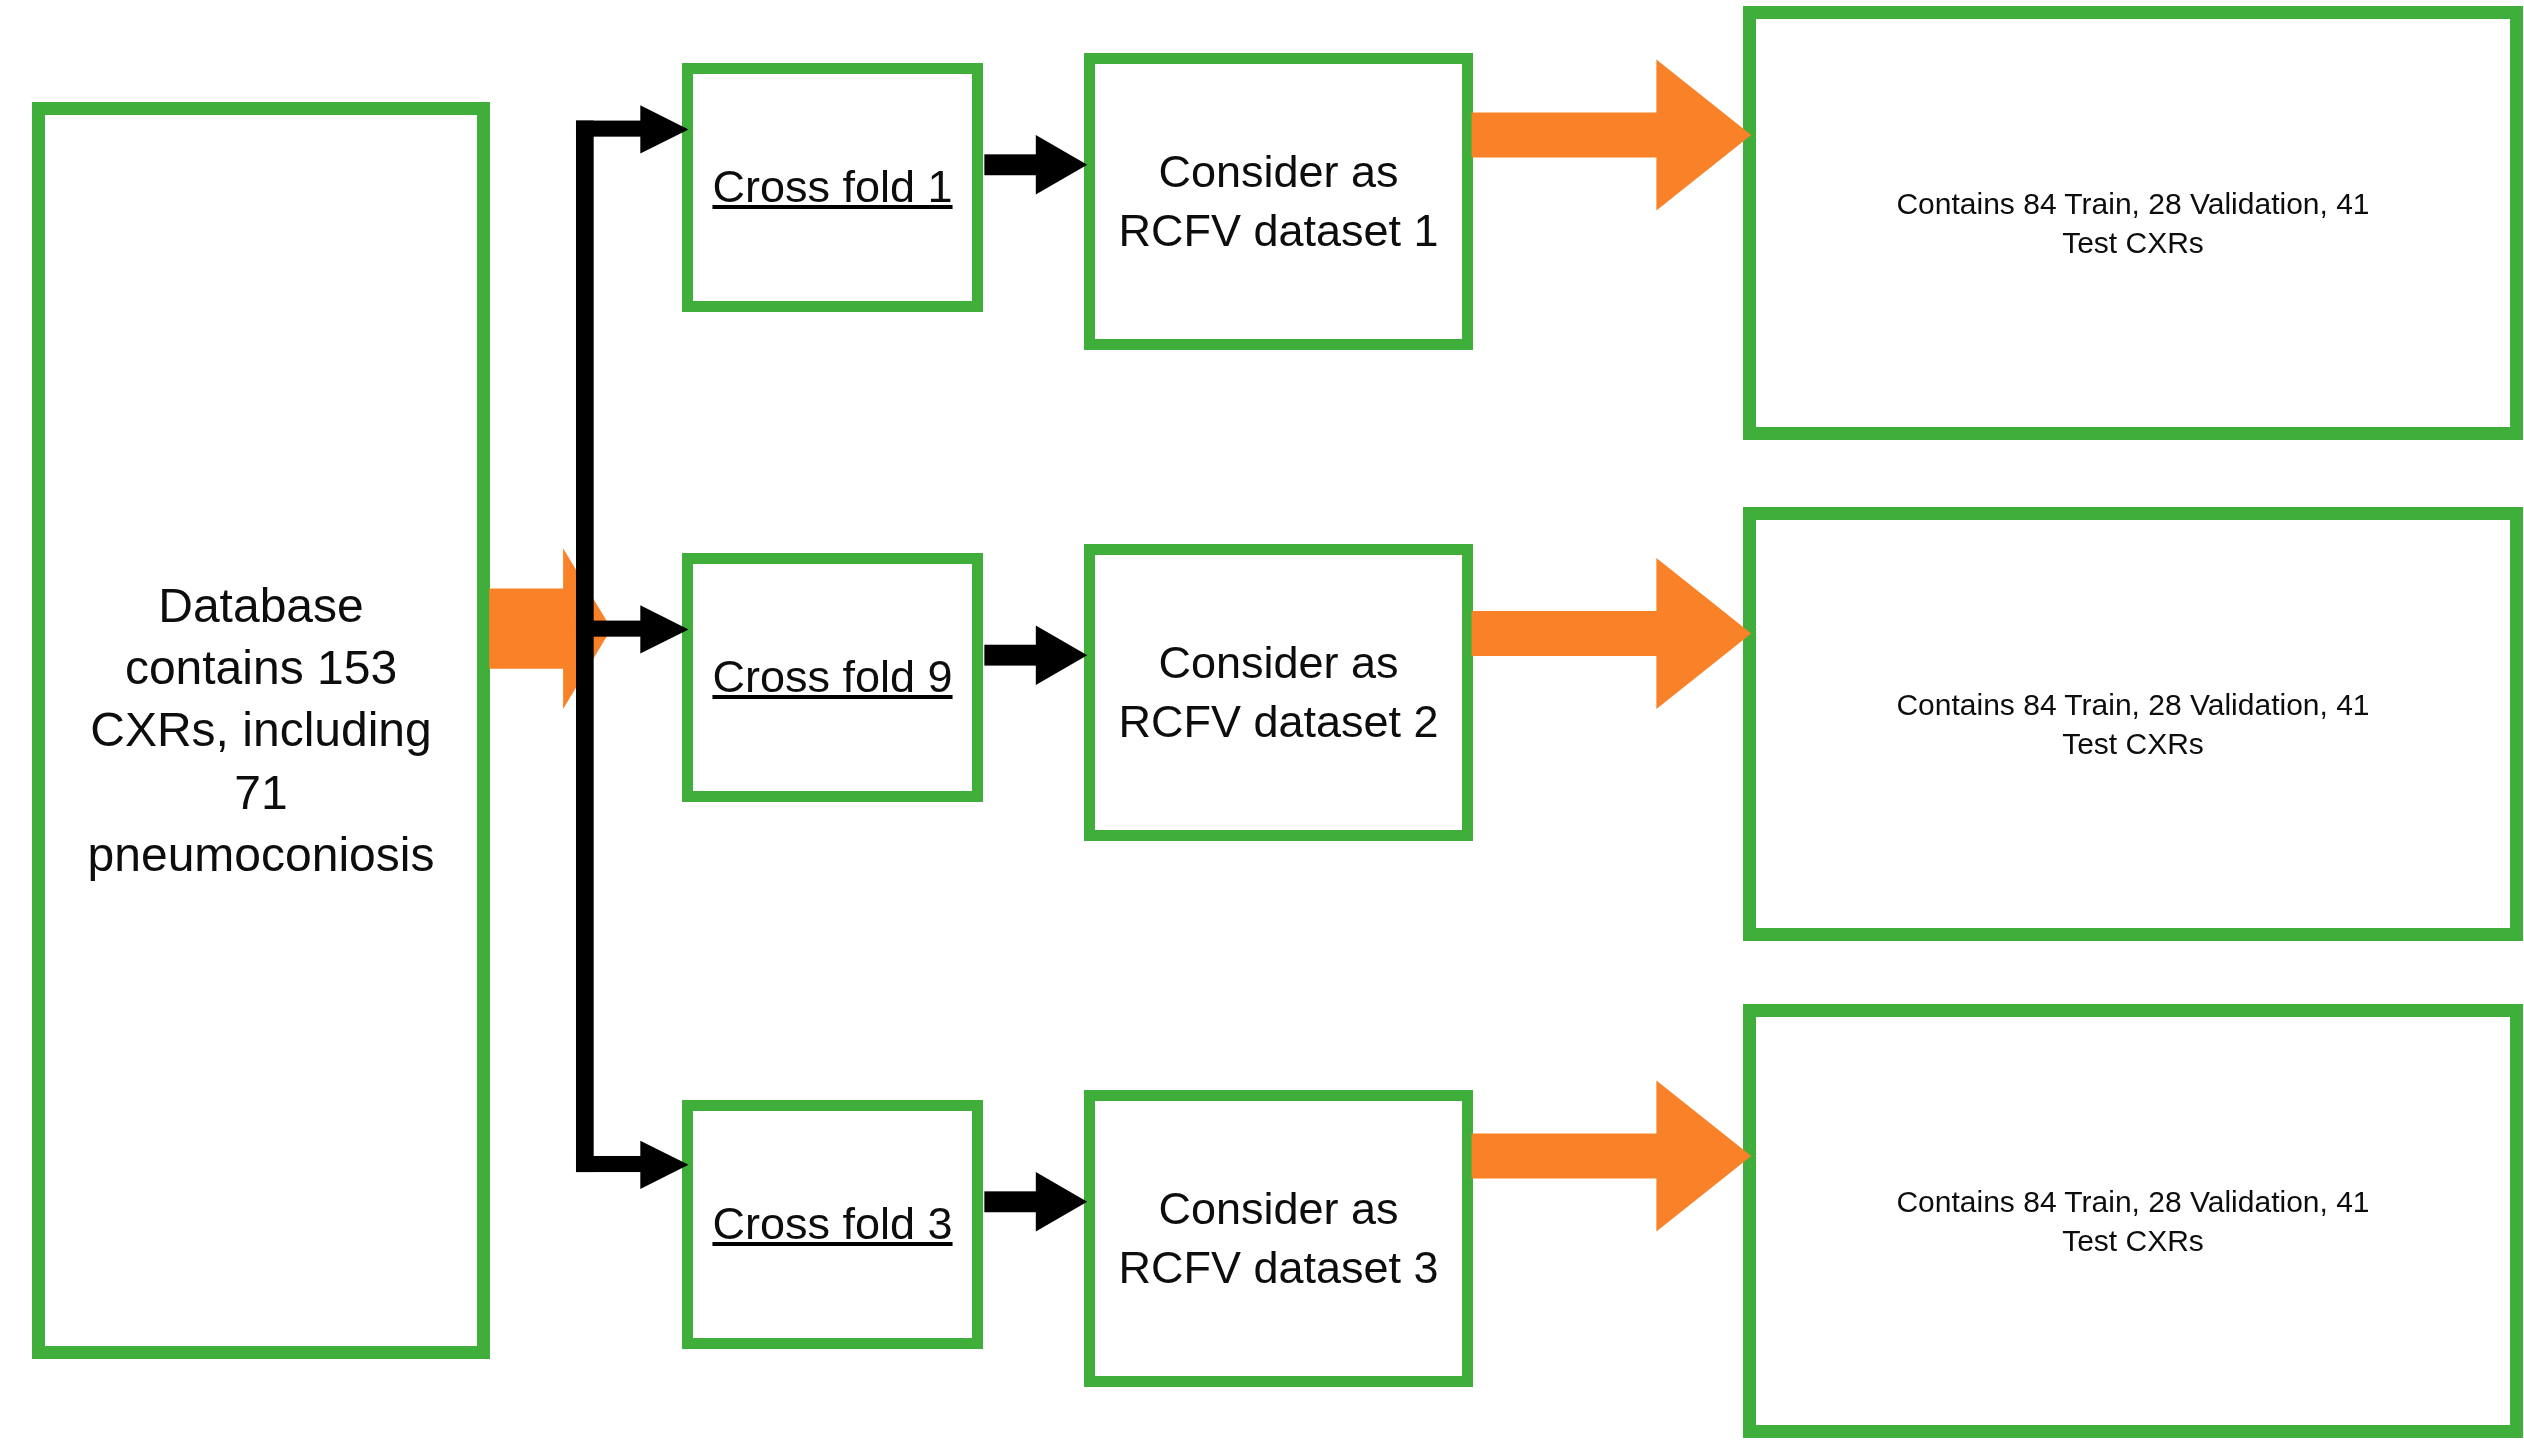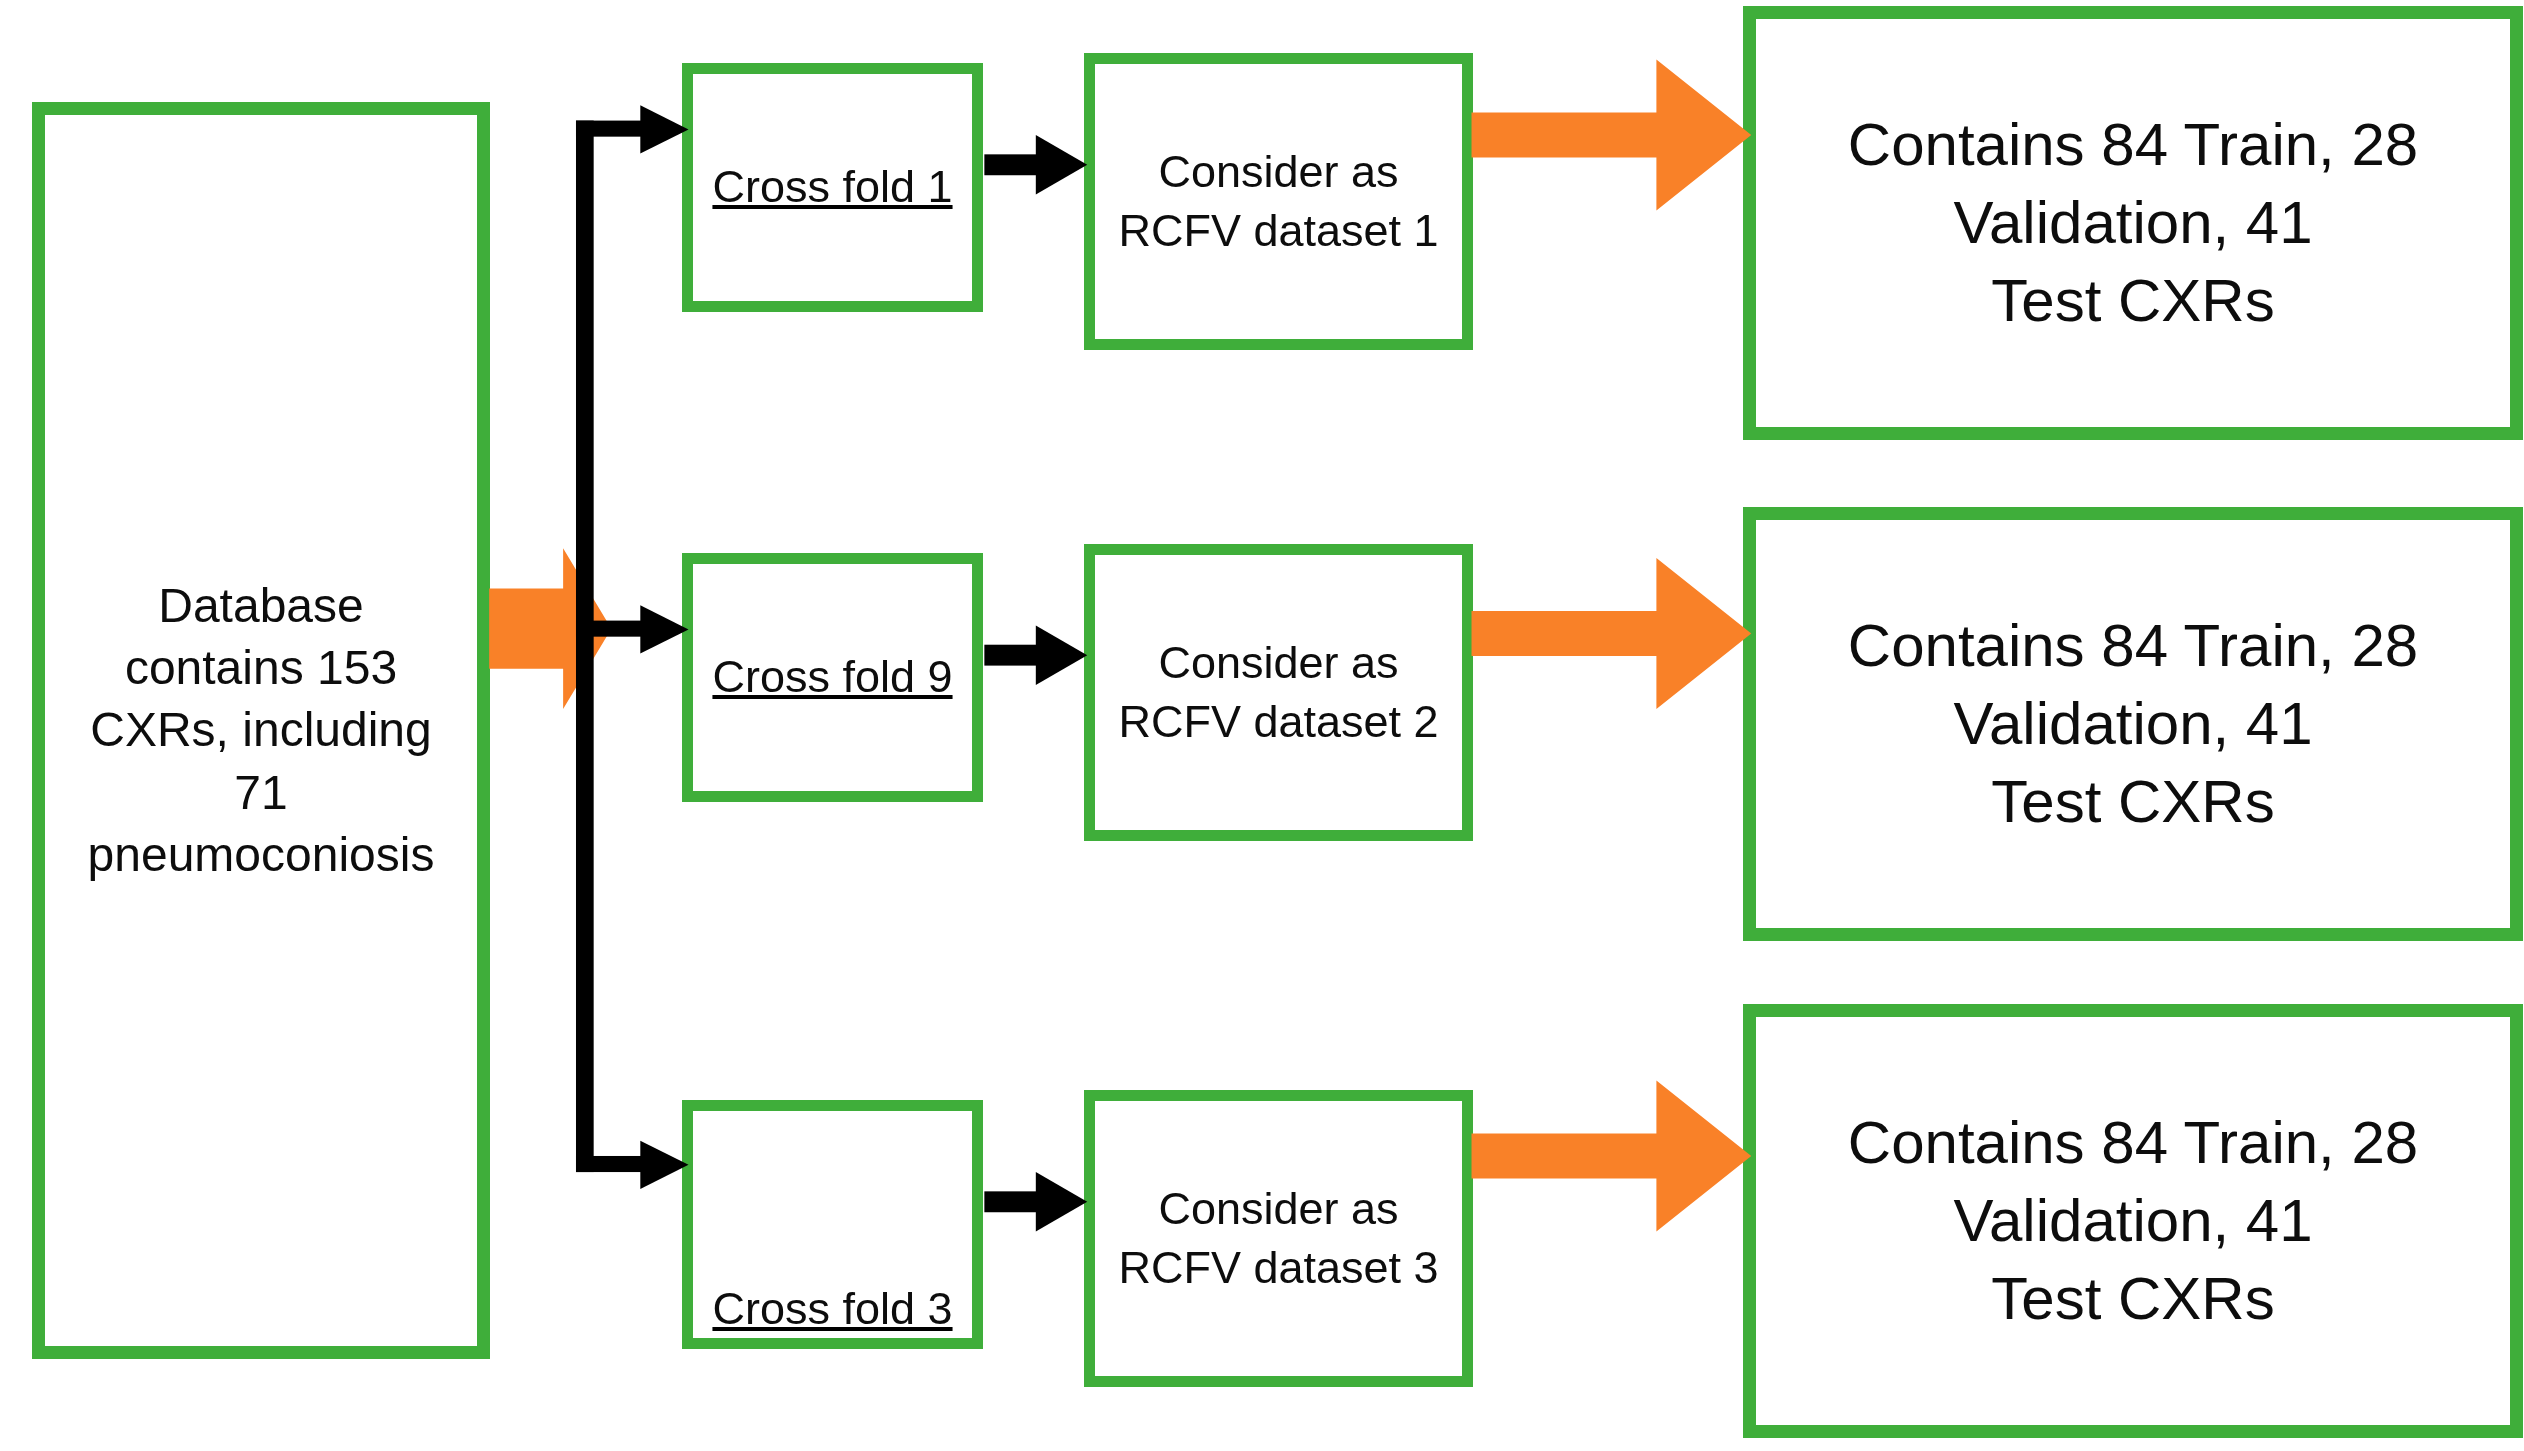--- a/index.html
+++ b/index.html
@@ -43,32 +43,32 @@
     height: 1257px;
     border-width: 13px;
   }
   #db-box .gbox-inner { font-size: 48px; }
 
   
   .cf-box { width: 301px; height: 249px; text-decoration: underline; }
   .cf-box .gbox-inner { font-size: 45px; }
   #cf-box-1 { left: 682px; top: 63px; }
   #cf-box-2 { left: 682px; top: 553px; }
-  #cf-box-3 { left: 682px; top: 1100px; align-items: flex-end; }
+  #cf-box-3 { left: 682px; top: 1100px; }
 
   
   .rc-box { width: 389px; height: 297px; }
   .rc-box .gbox-inner { font-size: 45px; }
   #rc-box-1 { left: 1084px; top: 53px; }
   #rc-box-2 { left: 1084px; top: 544px; }
   #rc-box-3 { left: 1084px; top: 1090px; }
 
   
   .res-box { width: 780px; height: 434px; border-width: 13px; }
-  .res-box .gbox-inner { font-size: 60px; padding: 0 20px; }
+  .res-box .gbox-inner { font-size: 30px; padding: 0 20px; }
   #res-box-1 { left: 1743px; top: 6.4px; }
   #res-box-2 { left: 1743px; top: 507px; }
   #res-box-3 { left: 1743px; top: 1004px; }
 
   
   #arrow-layer {
     position: absolute;
     left: 0;
     top: 0;
     width: 2525px;

